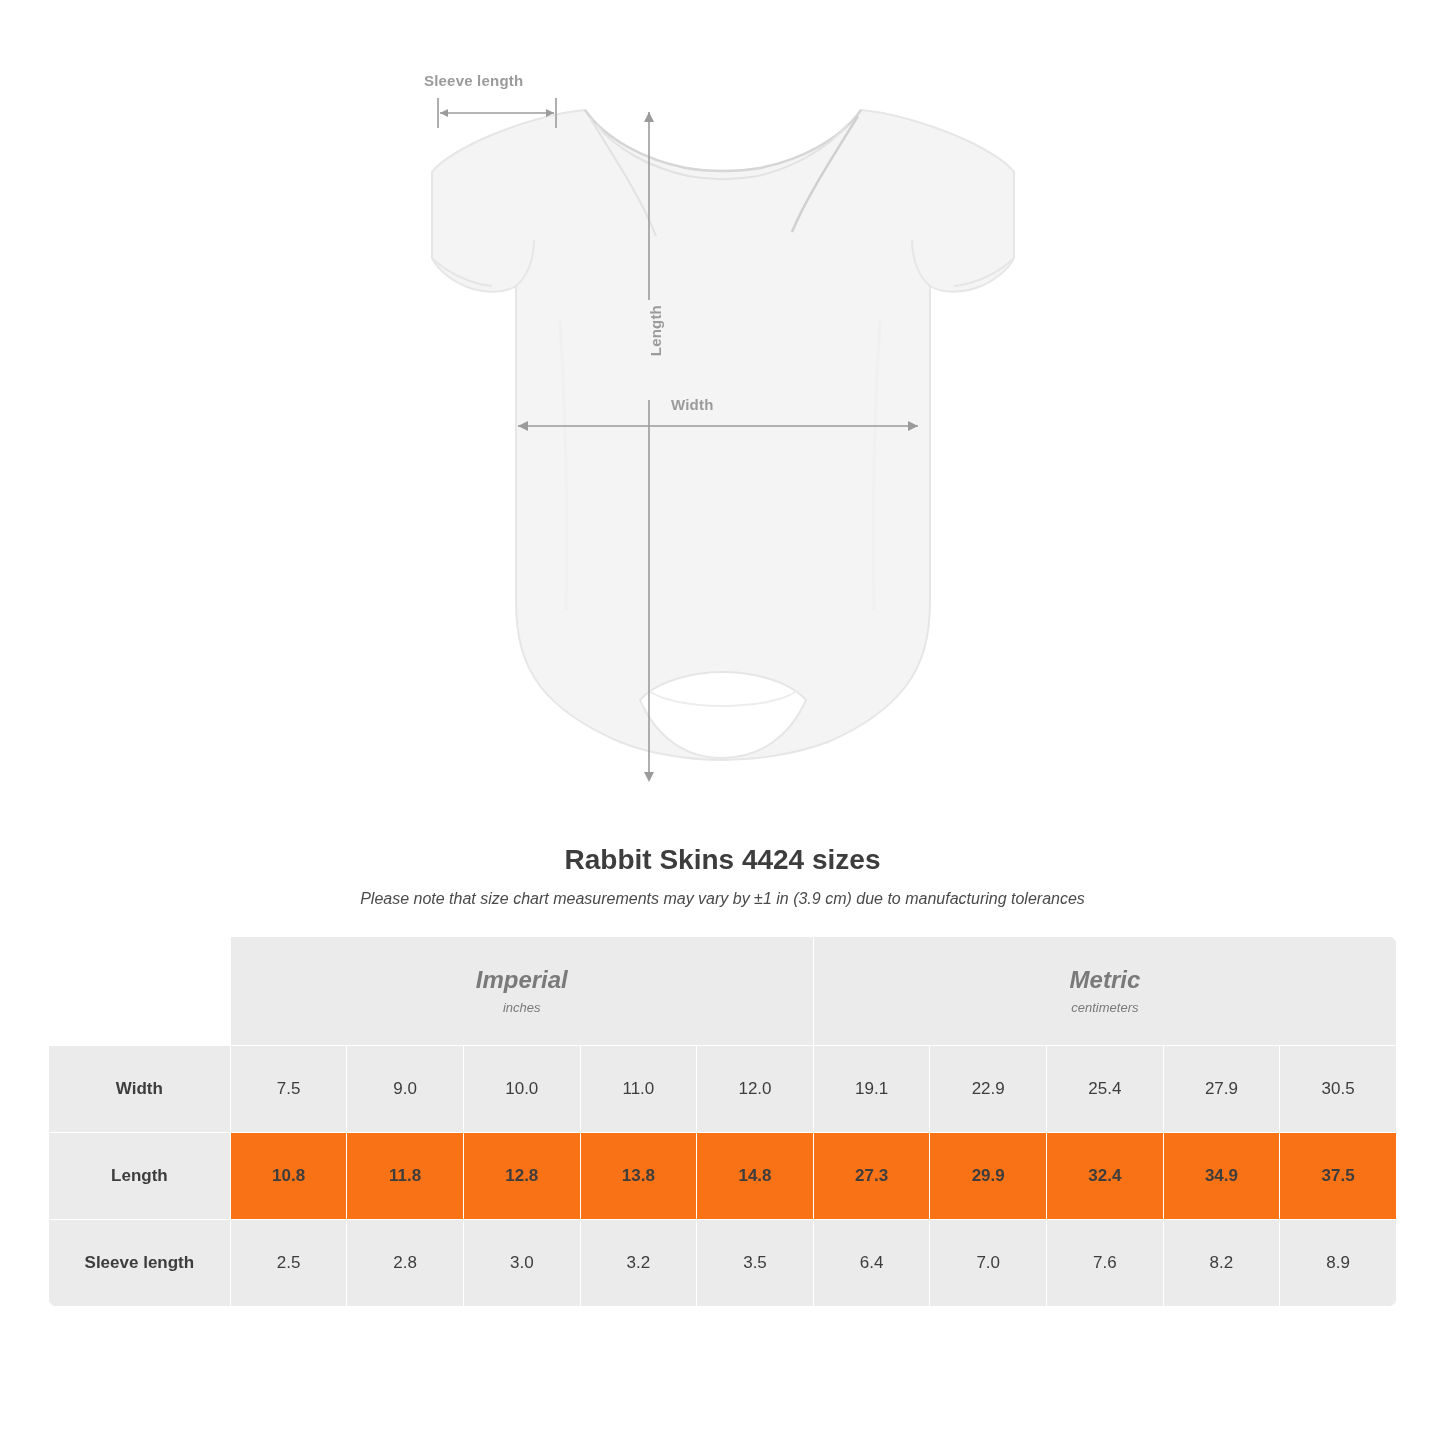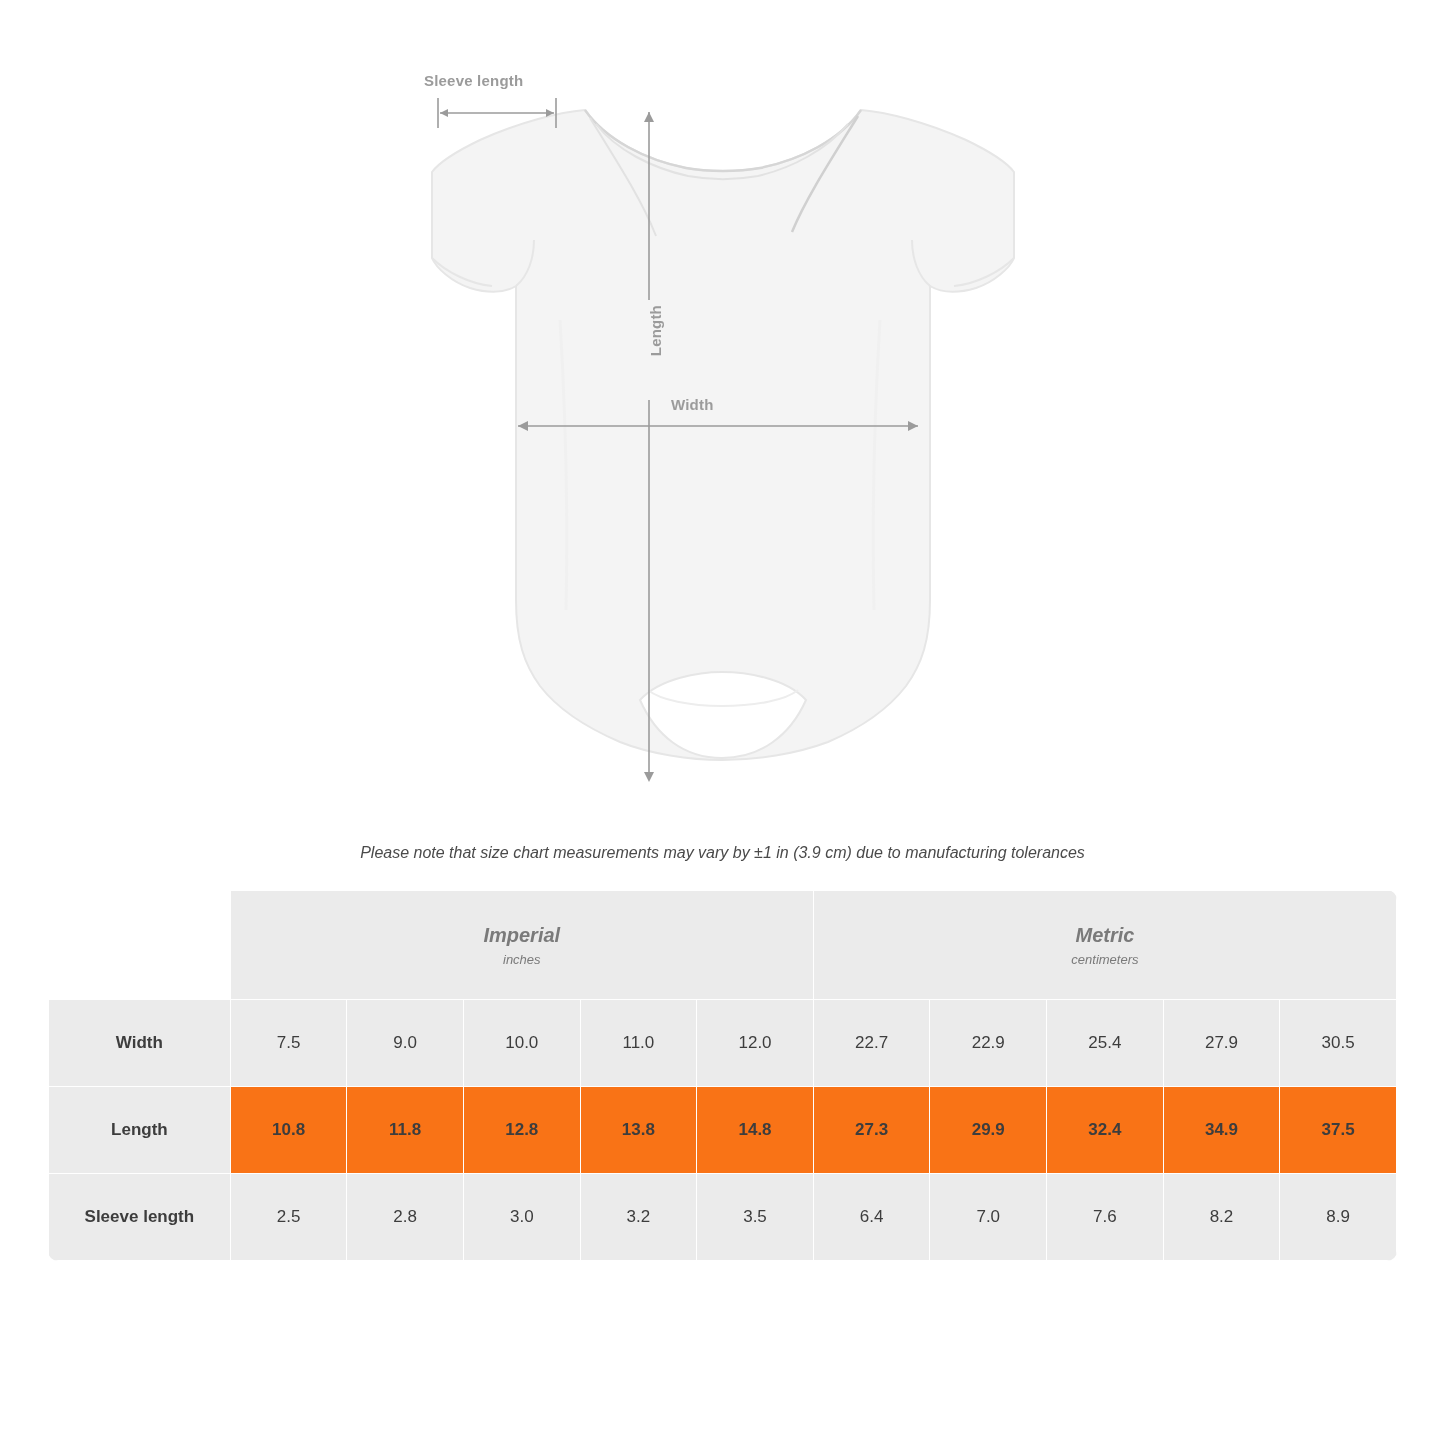--- a/index.html
+++ b/index.html
@@ -81,21 +81,21 @@
     border: 1px solid #ffffff;
     text-align: center;
     vertical-align: middle;
   }
   .unit-row td {
     background: #ebebeb;
     height: 108px;
     padding: 0;
   }
   .unit-name {
-    font-size: 20px;
+    font-size: 24px;
     font-weight: bold;
     font-style: italic;
     color: #7a7a7a;
     line-height: 1.1;
   }
   .unit-sub {
     font-size: 13px;
     font-style: italic;
     color: #7a7a7a;
     margin-top: 6px;
@@ -204,20 +204,21 @@
       <path d="M918,426 l-10,-5 l0,10 z" fill="#9b9b9b" stroke="none"></path>
     </g>
   </svg>
 
   <span class="dim-label sleeve">Sleeve length</span>
   <span class="dim-label width">Width</span>
   <span class="dim-label length">Length</span>
 </div>
 
 <div class="heading-wrap">
+  <h1 class="chart-title">Rabbit Skins 4424 sizes</h1>
   <p class="chart-note">Please note that size chart measurements may vary by ±1 in (3.9 cm) due to manufacturing tolerances</p>
 </div>
 
 <div class="table-wrap">
   <table class="size-table">
     <colgroup>
       <col class="col-label">
       <col class="col-data">
         <col class="col-data">
         <col class="col-data">
@@ -243,21 +244,21 @@
       </tr>
 
 
       <tr class="data-row shaded">
         <td class="rowlabel">Width</td>
         <td>7.5</td>
         <td>9.0</td>
         <td>10.0</td>
         <td>11.0</td>
         <td>12.0</td>
-        <td>22.7</td>
+        <td>19.1</td>
         <td>22.9</td>
         <td>25.4</td>
         <td>27.9</td>
         <td>30.5</td>
       </tr>
 
       <tr class="data-row plain">
         <td class="rowlabel">Length</td>
         <td>10.8</td>
         <td>11.8</td>

